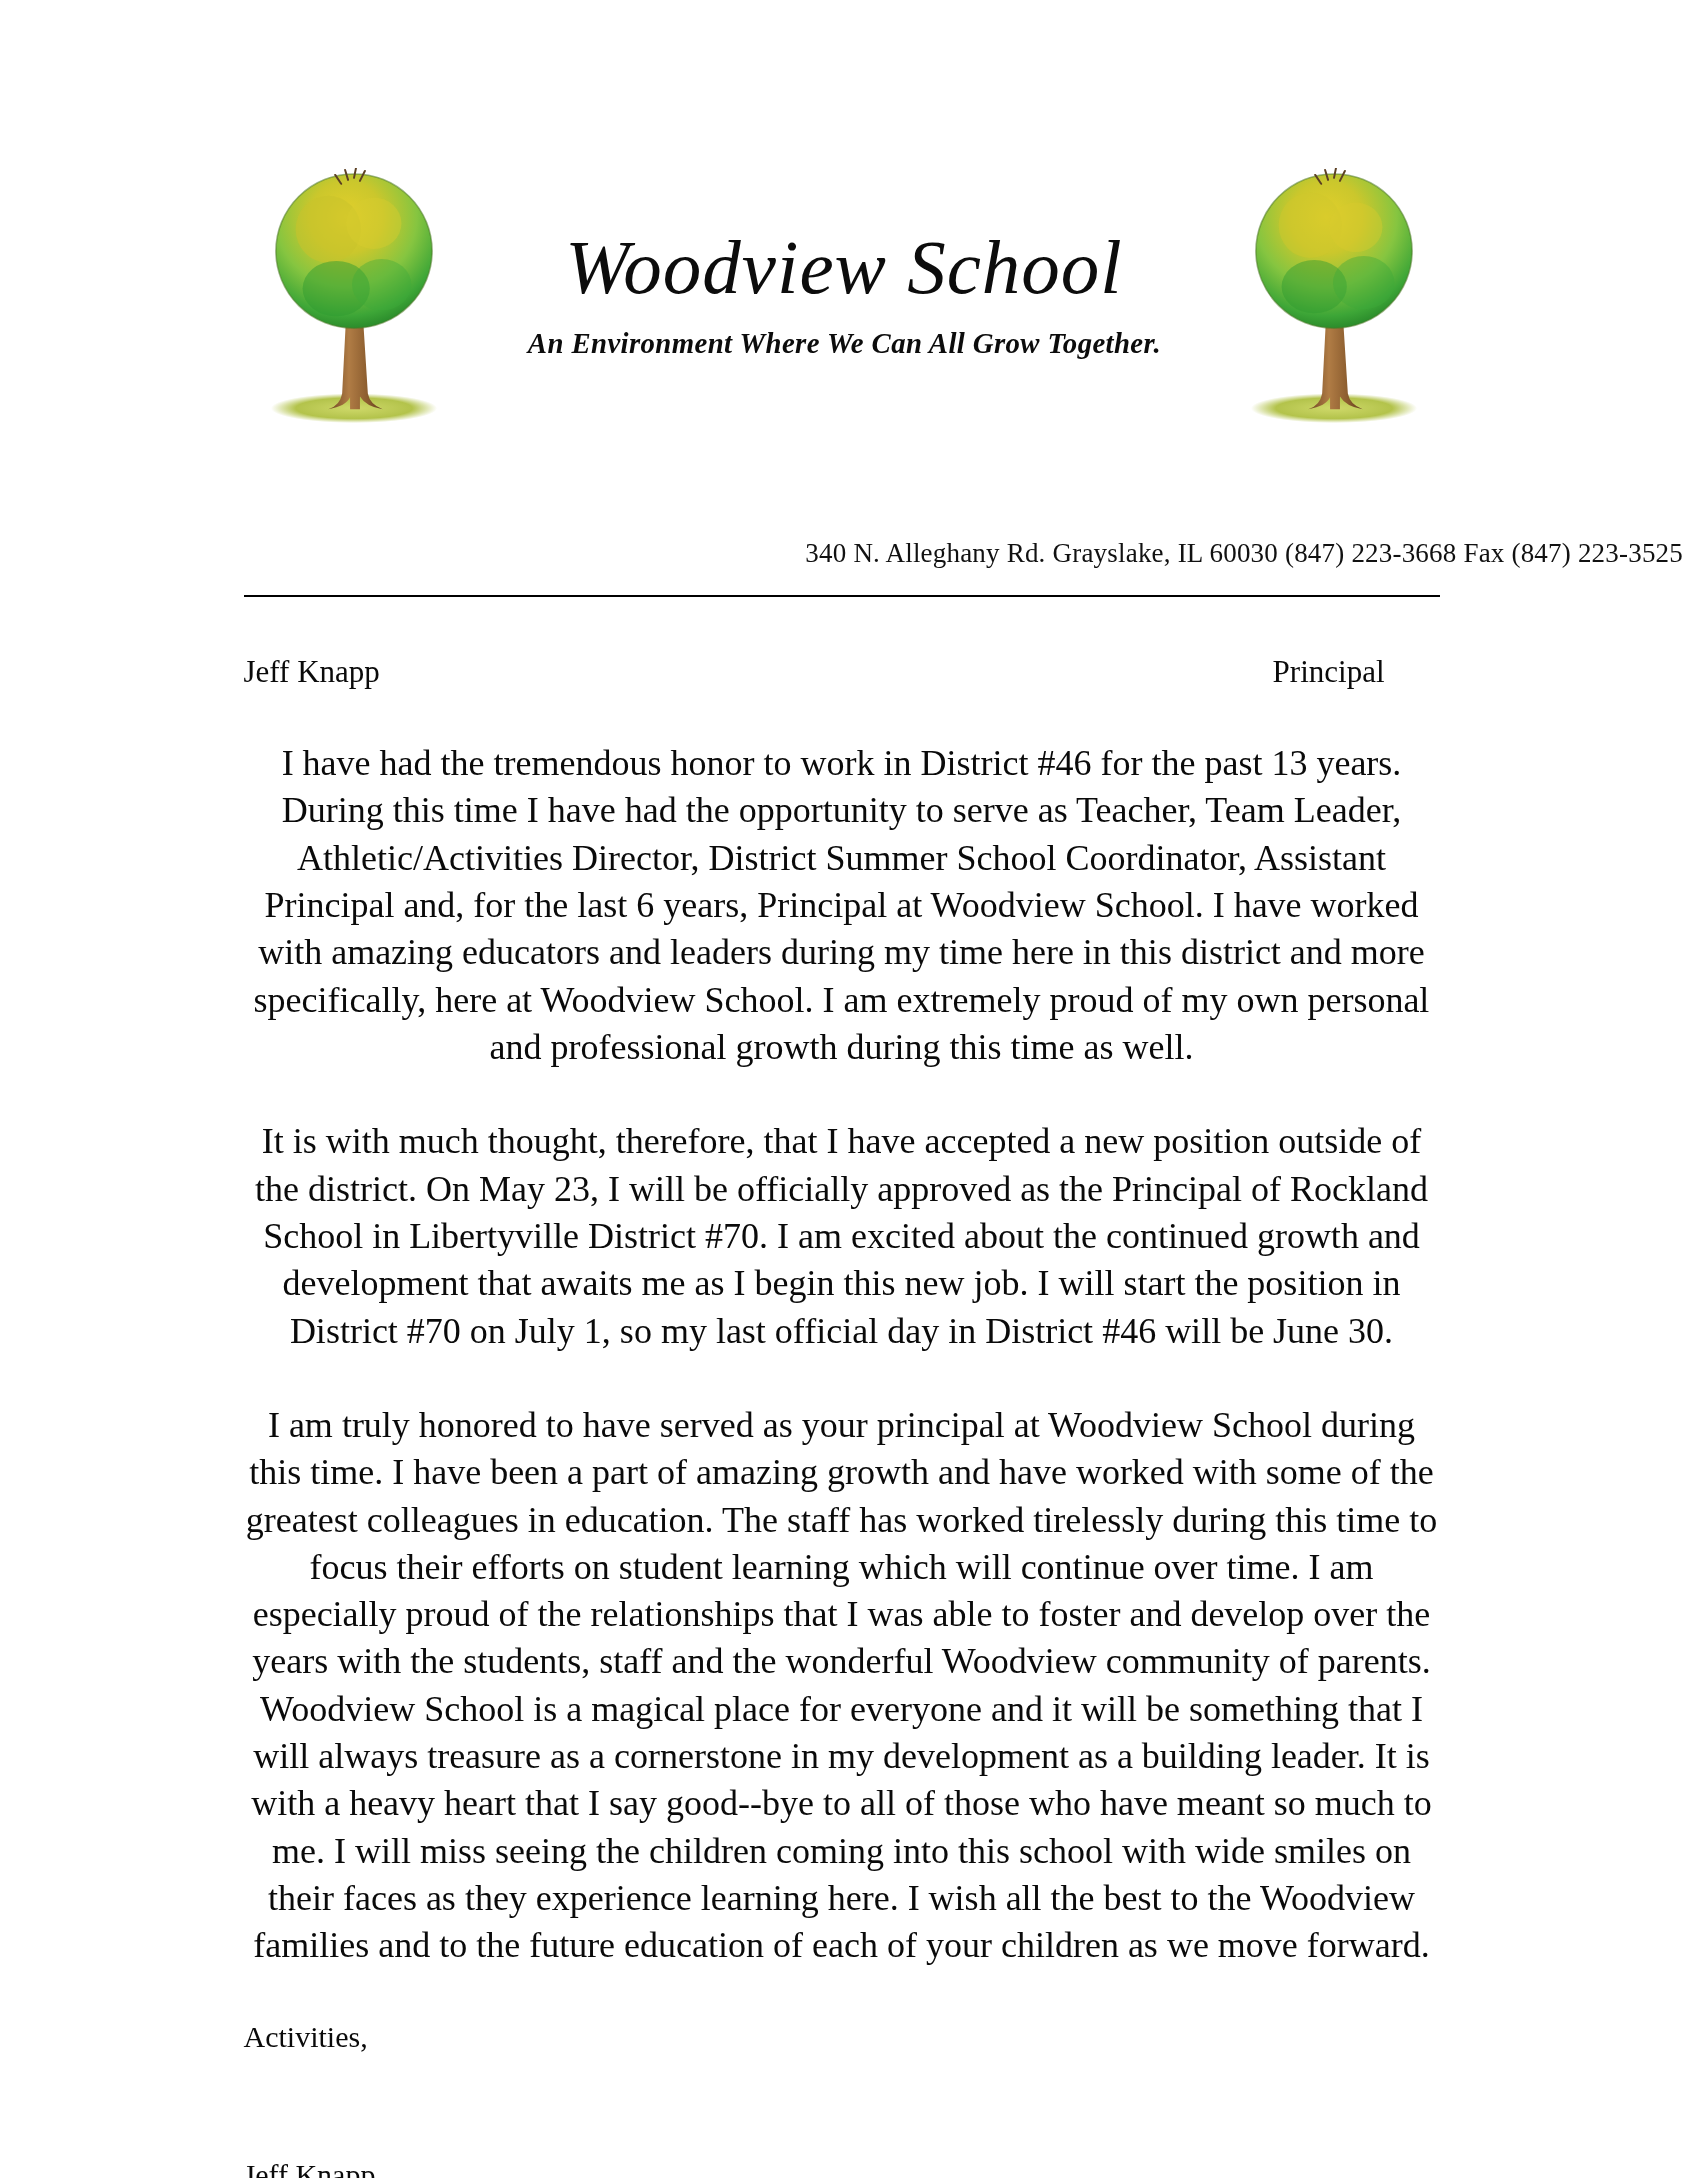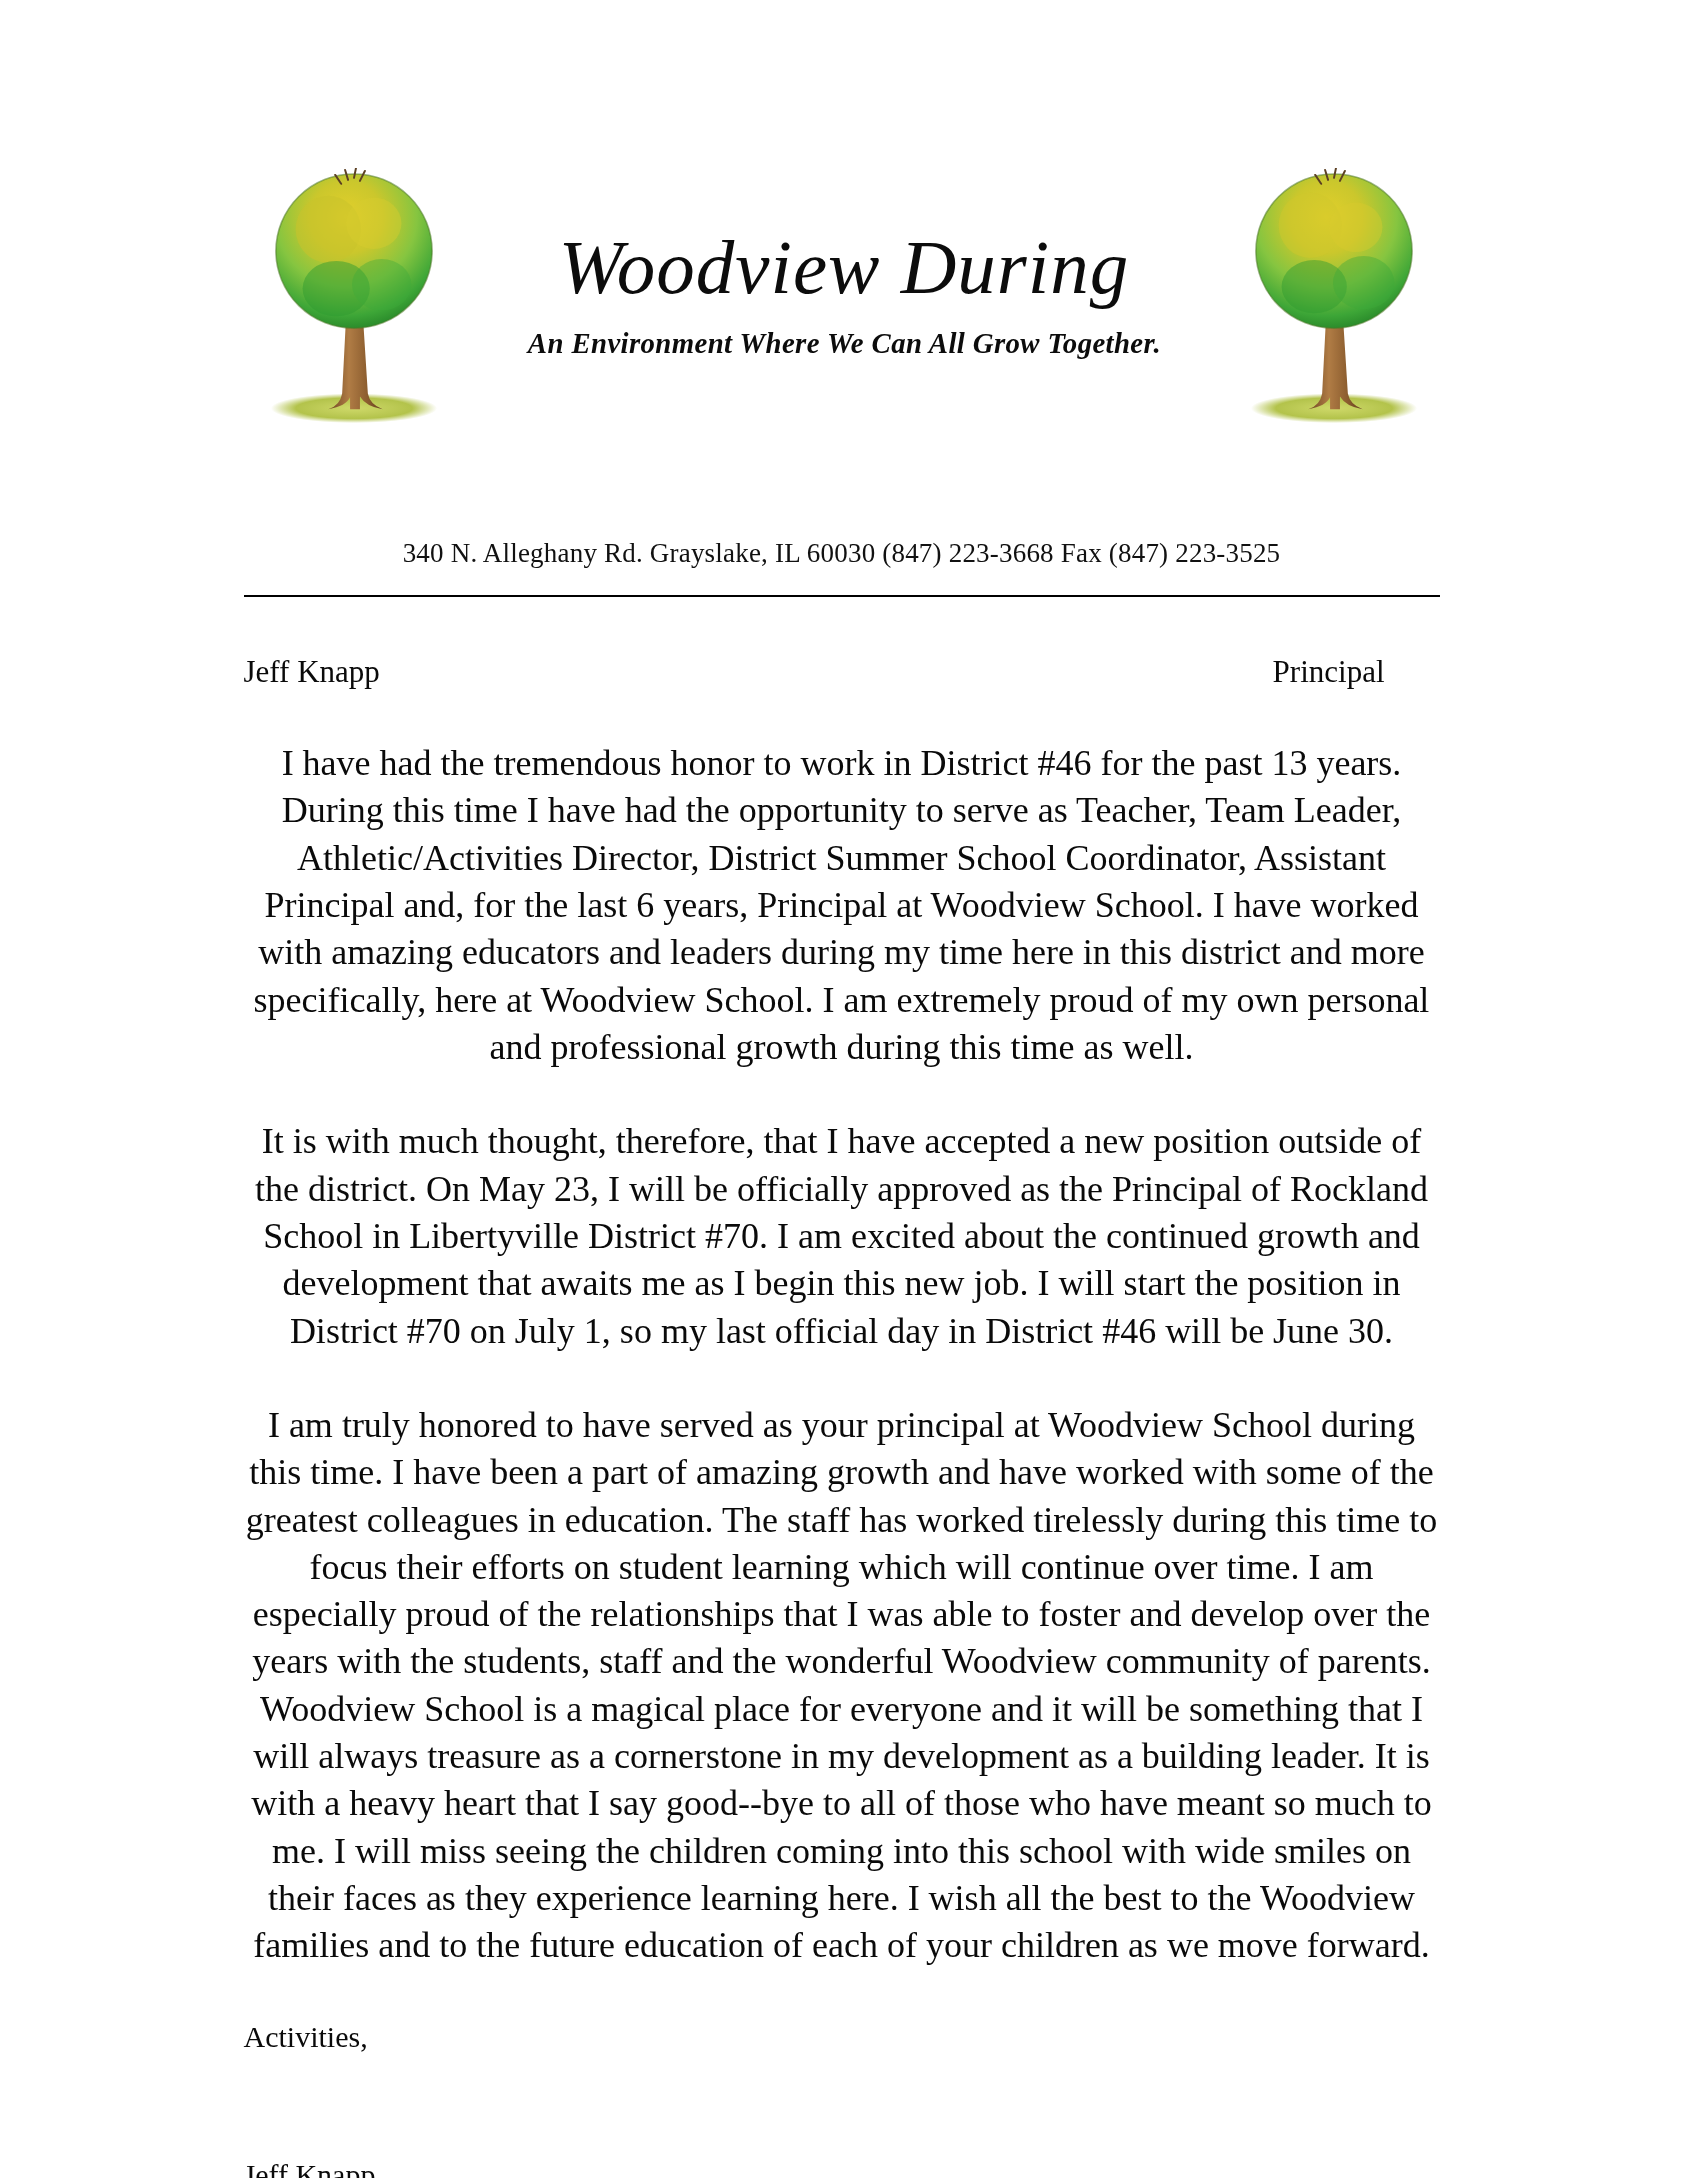--- a/index.html
+++ b/index.html
@@ -72,21 +72,21 @@
     line-height: 1.0;
     letter-spacing: 0.4px;
     color: #0c0c0c;
     margin-top: 22px;
     white-space: nowrap;
     transform: scaleX(0.96);
   }
 
   
   .address-line {
-    text-align: center;
+    text-align: right;
     font-size: 27px;
     letter-spacing: 0.2px;
     color: #111;
     margin-top: 73px;
   }
   .hr-rule {
     width: 1196px;
     height: 0;
     border: 0;
     border-top: 2.5px solid #000;
@@ -174,21 +174,21 @@
         <ellipse cx="66" cy="62" rx="33" ry="34" fill="#c9c32c" opacity="0.55"></ellipse>
         <ellipse cx="112" cy="56" rx="28" ry="26" fill="#d8cb2e" opacity="0.45"></ellipse>
         <ellipse cx="74" cy="122" rx="34" ry="28" fill="#2e9a31" opacity="0.48"></ellipse>
         <ellipse cx="120" cy="118" rx="30" ry="26" fill="#3faa3a" opacity="0.40"></ellipse>
         <ellipse cx="92" cy="84" rx="79" ry="78" fill="none" stroke="#4f7a28" stroke-width="1.6" opacity="0.55"></ellipse>
 
         <path d="M86 12 L83 2 M92 10 L94 0 M98 13 L103 3 M79 16 L73 7" stroke="#5c4023" stroke-width="2" fill="none" stroke-linecap="round"></path>
       </svg>
 
       <div class="title-block">
-        <div class="school-title">Woodview During</div>
+        <div class="school-title">Woodview School</div>
         <div class="school-tagline">An Environment Where We Can All Grow Together.</div>
       </div>
 
       <svg class="tree tree-right" viewBox="0 0 185 265">
         <defs>
           <radialGradient id="canR" cx="45%" cy="28%" r="78%">
             <stop offset="0%" stop-color="#e3d02b"></stop>
             <stop offset="30%" stop-color="#cbc72c"></stop>
             <stop offset="58%" stop-color="#86c540"></stop>
             <stop offset="82%" stop-color="#3da637"></stop>

